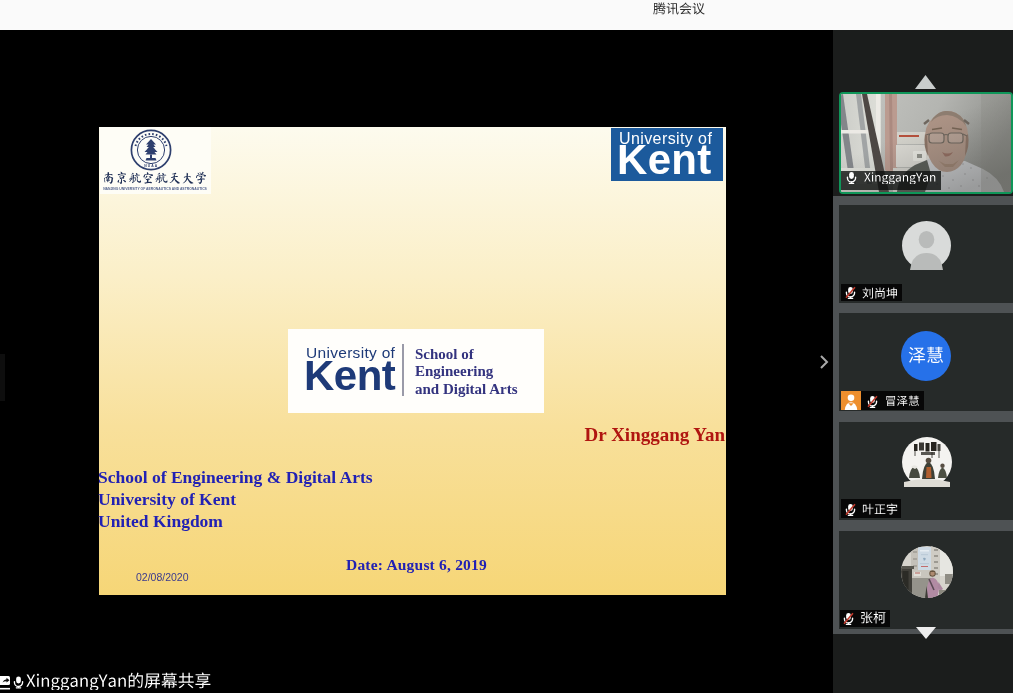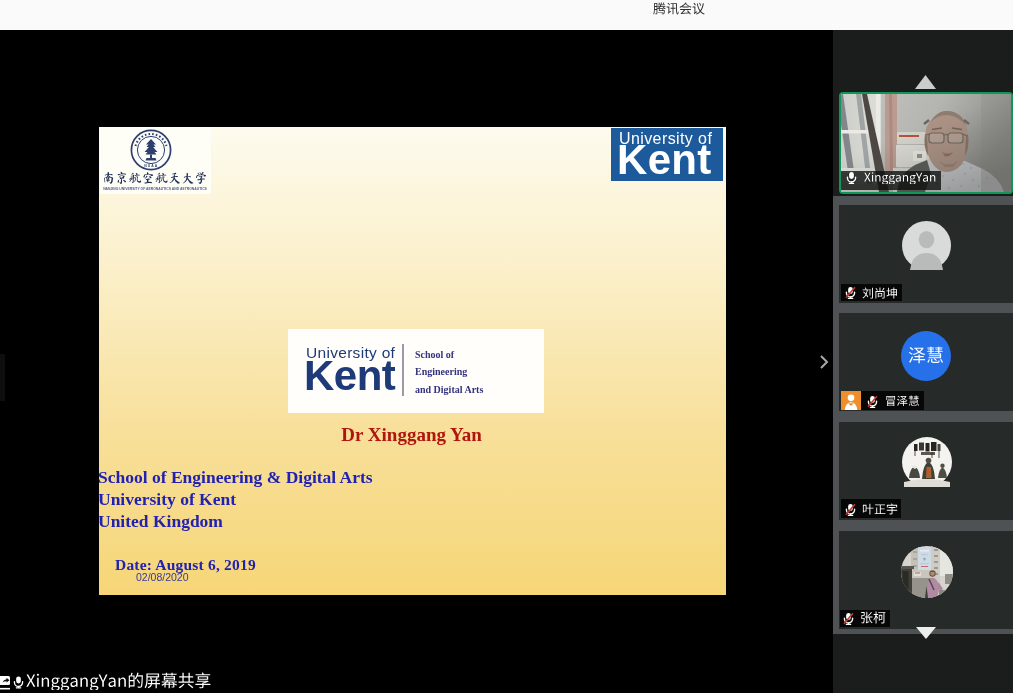--- a/index.html
+++ b/index.html
@@ -51,26 +51,26 @@
   <div class="abs" style="left:512px;top:1px;width:112px;height:53px;background:#1c5a9c">
     <div class="abs" style="left:8px;top:2px;width:100px;color:#fff;font-size:16px;letter-spacing:0.4px">University of</div>
     <div class="abs" style="left:6px;top:8px;width:104px;color:#fff;font-size:42px;font-weight:bold;letter-spacing:0.3px">Kent</div>
   </div>
 
 
   <div class="abs" style="left:189px;top:202px;width:256px;height:84px;background:#fffefb">
     <div class="abs" style="left:18px;top:15px;color:#1e3a78;font-size:15.5px;letter-spacing:0.3px">University of</div>
     <div class="abs" style="left:16px;top:23px;color:#1e3a78;font-size:42px;font-weight:bold;letter-spacing:-0.5px">Kent</div>
     <div class="abs" style="left:114px;top:15px;width:1.5px;height:52px;background:#9a9aa8"></div>
-    <div class="abs" style="left:127px;top:17px;color:#33337f;font-family:'Liberation Serif',serif;font-weight:bold;font-size:10px;line-height:17.4px">School of<br>Engineering<br>and Digital Arts</div>
+    <div class="abs" style="left:127px;top:17px;color:#33337f;font-family:'Liberation Serif',serif;font-weight:bold;font-size:15px;line-height:17.4px">School of<br>Engineering<br>and Digital Arts</div>
   </div>
 
-  <div class="abs" style="left:-1px;top:297px;width:627px;text-align:center;color:#b01510;font-family:'Liberation Serif',serif;font-weight:bold;font-size:19px">Dr Xinggang Yan</div>
+  <div class="abs" style="left:-1px;top:297px;width:627px;text-align:right;color:#b01510;font-family:'Liberation Serif',serif;font-weight:bold;font-size:19px">Dr Xinggang Yan</div>
   <div class="abs" style="left:-1px;top:339px;width:627px;text-align:left;color:#2121b4;font-family:'Liberation Serif',serif;font-weight:bold;font-size:17.5px;line-height:22px">School of Engineering &amp; Digital Arts<br>University of Kent<br>United Kingdom</div>
-  <div class="abs" style="left:16px;top:429px;width:627px;color:#2121b4;font-family:'Liberation Serif',serif;font-weight:bold;font-size:15.5px;letter-spacing:0.2px">Date: August 6, 2019</div>
+  <div class="abs" style="left:4px;top:429px;width:627px;text-align:center;color:#2121b4;font-family:'Liberation Serif',serif;font-weight:bold;font-size:15.5px;letter-spacing:0.2px">Date: August 6, 2019</div>
   <div class="abs" style="left:37px;top:444px;color:#3a3a8e;font-size:10.5px">02/08/2020</div>
 </div>
 
 <svg class="abs" style="left:818px;top:354px" width="12" height="16" viewBox="0 0 12 16" xmlns="http://www.w3.org/2000/svg">
       <path d="M3 2 L9 8 L3 14" stroke="#a9a9a9" stroke-width="2" fill="none"></path>
     </svg>
 
 <div class="abs" style="left:833px;top:30px;width:180px;height:663px;background:#1b1d1c"></div>
 <div class="abs" style="left:833px;top:196px;width:180px;height:438px;background:#4e5254"></div>
 <svg class="abs" style="left:915px;top:75px" width="21" height="14" viewBox="0 0 21 14" xmlns="http://www.w3.org/2000/svg">

